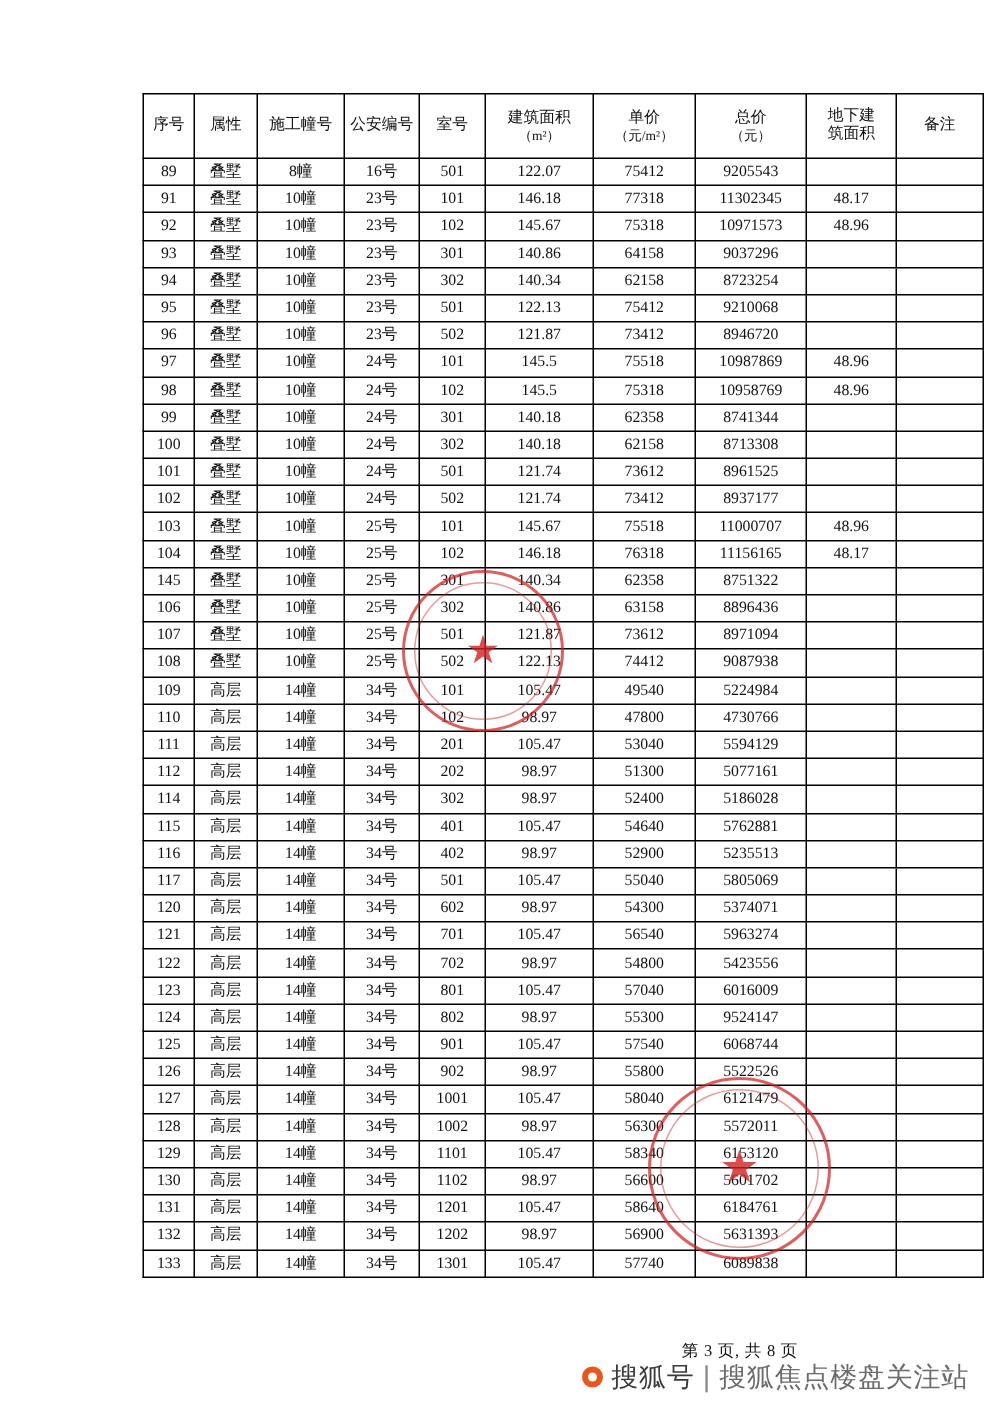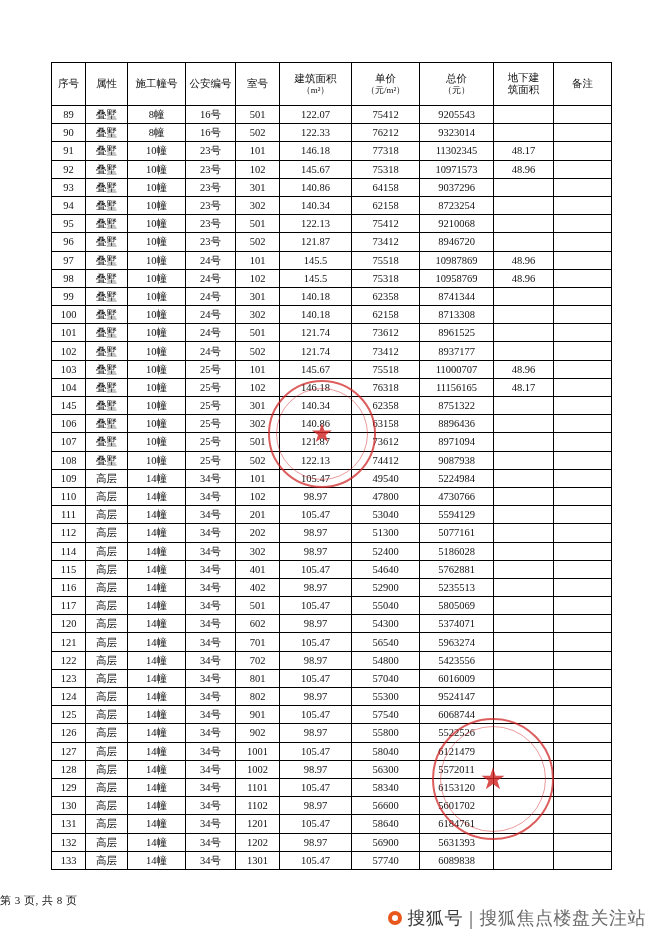--- a/index.html
+++ b/index.html
@@ -24,20 +24,21 @@
     left: 51px;
     top: 62px;
     width: 560px;
   }
   table.price-table {
     border-collapse: collapse;
     width: 560px;
     table-layout: fixed;
     font-size: 10.5px;
     color: #111;
+    margin-left: 44px;
   }
   table.price-table th,
   table.price-table td {
     border: 1px solid #000;
     text-align: center;
     vertical-align: middle;
     padding: 0;
     height: 17.2px;
     line-height: 1.05;
     font-weight: normal;
@@ -65,21 +66,21 @@
   col.c-price  { width: 68px; }
   col.c-total  { width: 74px; }
   col.c-under  { width: 60px; }
   col.c-note   { width: 58px; }
 
   .footer {
     position: absolute;
     left: 0;
     top: 893px;
     width: 532px;
-    text-align: left;
+    text-align: right;
     font-size: 11px;
     color: #111;
     letter-spacing: 0.5px;
   }
 
   
   .seal {
     position: absolute;
     border: 2.5px solid rgba(208, 32, 32, 0.72);
     border-radius: 50%;
@@ -209,32 +210,20 @@
             <td>8幢</td>
             <td>16号</td>
             <td>501</td>
             <td>122.07</td>
             <td>75412</td>
             <td>9205543</td>
             <td></td>
             <td></td>
           </tr>
           <tr>
-            <td>90</td>
-            <td>叠墅</td>
-            <td>8幢</td>
-            <td>16号</td>
-            <td>502</td>
-            <td>122.33</td>
-            <td>76212</td>
-            <td>9323014</td>
-            <td></td>
-            <td></td>
-          </tr>
-          <tr>
             <td>91</td>
             <td>叠墅</td>
             <td>10幢</td>
             <td>23号</td>
             <td>101</td>
             <td>146.18</td>
             <td>77318</td>
             <td>11302345</td>
             <td>48.17</td>
             <td></td>

